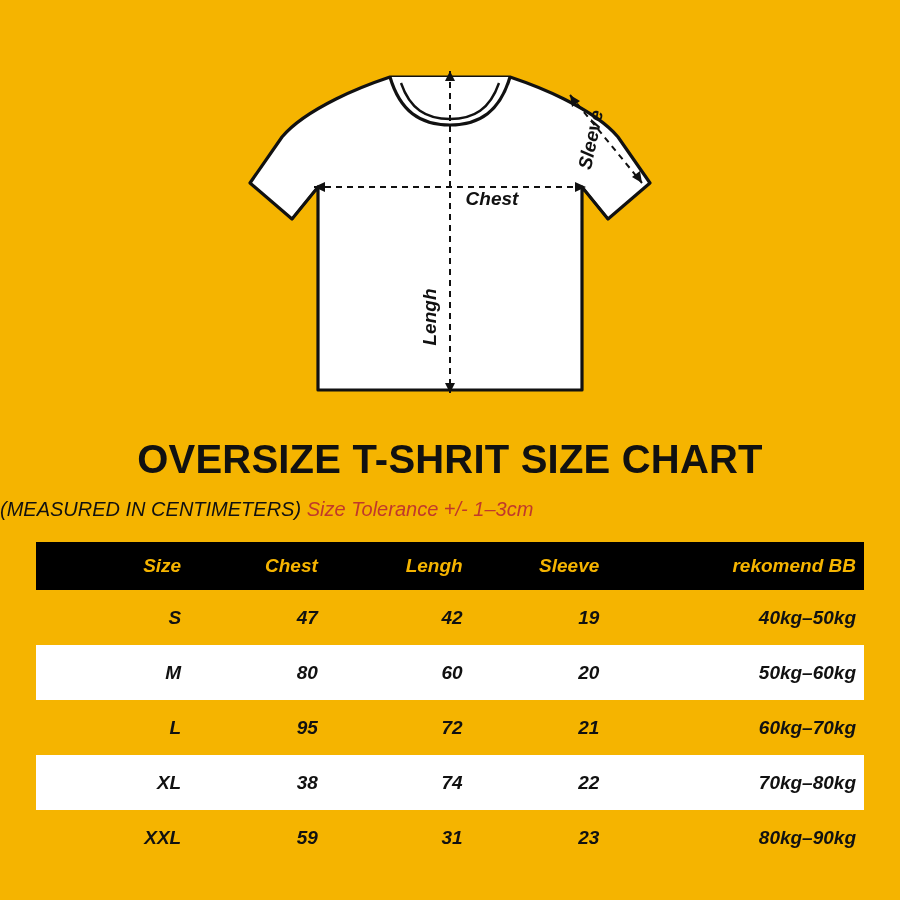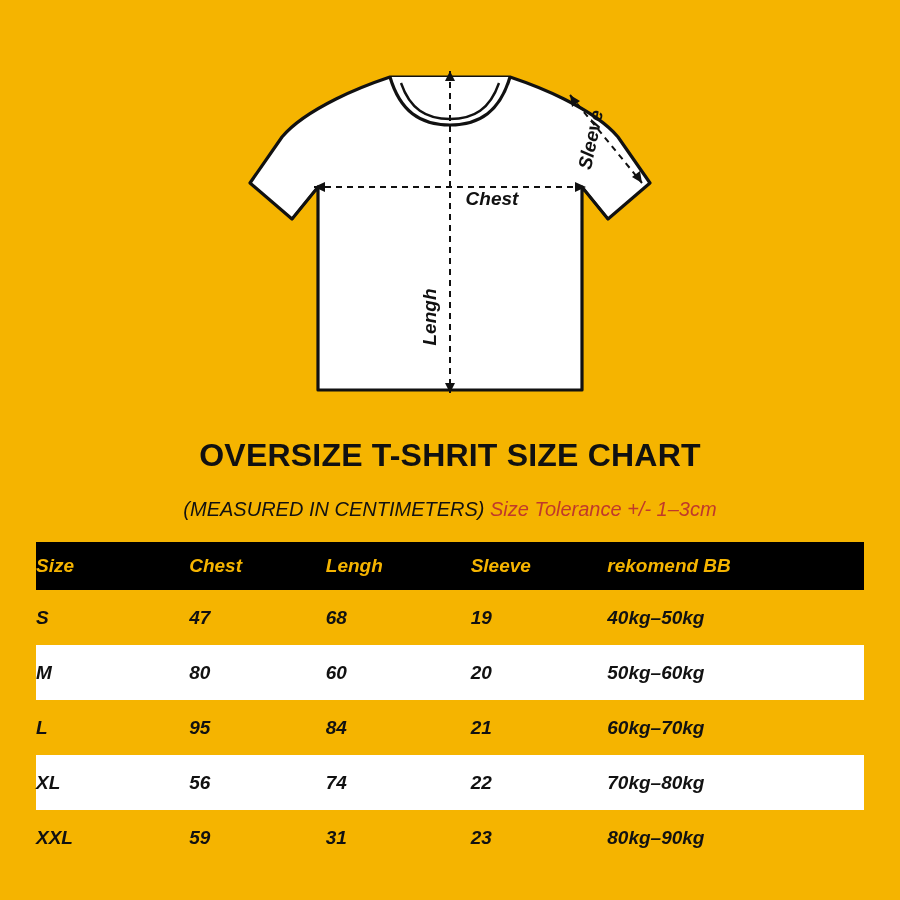--- a/index.html
+++ b/index.html
@@ -40,31 +40,31 @@
     fill: #111;
   }
 
   
   .title {
     position: absolute;
     top: 437px;
     left: 0;
     width: 900px;
     text-align: center;
-    font-size: 32px;
+    font-size: 40px;
     font-weight: bold;
     color: #111;
     letter-spacing: 0.2px;
   }
   .subtitle {
     position: absolute;
     top: 498px;
     left: 0;
     width: 900px;
-    text-align: center;
+    text-align: left;
     font-size: 20px;
     font-style: italic;
     color: #111;
     white-space: nowrap;
   }
   .subtitle .tolerance {
     color: #C0392B;
     font-style: italic;
   }
 
@@ -74,26 +74,26 @@
     top: 542px;
     left: 36px;
     width: 828px;
     border-collapse: collapse;
     table-layout: fixed;
   }
   .table tr {
     height: 55px;
   }
   .table th, .table td {
-    text-align: left;
+    text-align: right;
     vertical-align: middle;
     font-style: italic;
     font-size: 19px;
     font-weight: bold;
-    padding: 0;
+    padding: 8px;
   }
   .table thead tr {
     background: #000000;
     height: 48px;
   }
   .table thead th {
     color: #F5B400;
     font-size: 19px;
   }
   .table tbody tr.odd {
@@ -166,41 +166,41 @@
         <th>Chest</th>
         <th>Lengh</th>
         <th>Sleeve</th>
         <th>rekomend BB</th>
       </tr>
     </thead>
     <tbody>
       <tr class="odd">
         <td>S</td>
         <td>47</td>
-        <td>68</td>
+        <td>42</td>
         <td>19</td>
         <td>40kg–50kg</td>
       </tr>
       <tr class="even">
         <td>M</td>
         <td>80</td>
         <td>60</td>
         <td>20</td>
         <td>50kg–60kg</td>
       </tr>
       <tr class="odd">
         <td>L</td>
         <td>95</td>
-        <td>84</td>
+        <td>72</td>
         <td>21</td>
         <td>60kg–70kg</td>
       </tr>
       <tr class="even">
         <td>XL</td>
-        <td>56</td>
+        <td>38</td>
         <td>74</td>
         <td>22</td>
         <td>70kg–80kg</td>
       </tr>
       <tr class="odd">
         <td>XXL</td>
         <td>59</td>
         <td>31</td>
         <td>23</td>
         <td>80kg–90kg</td>

